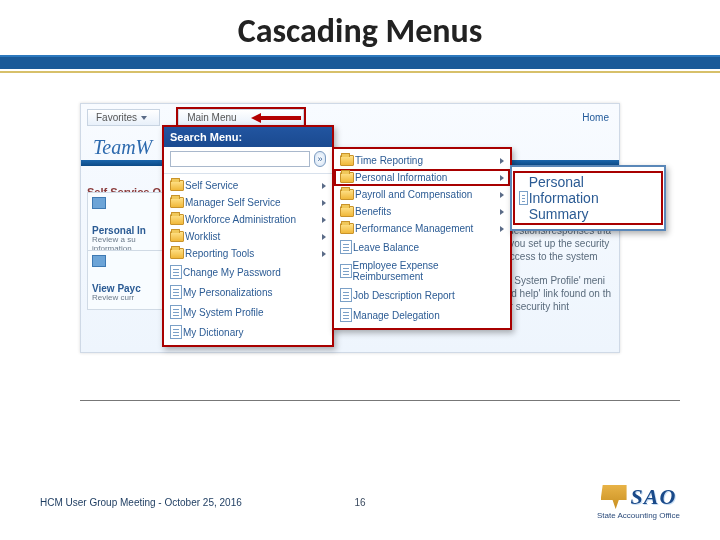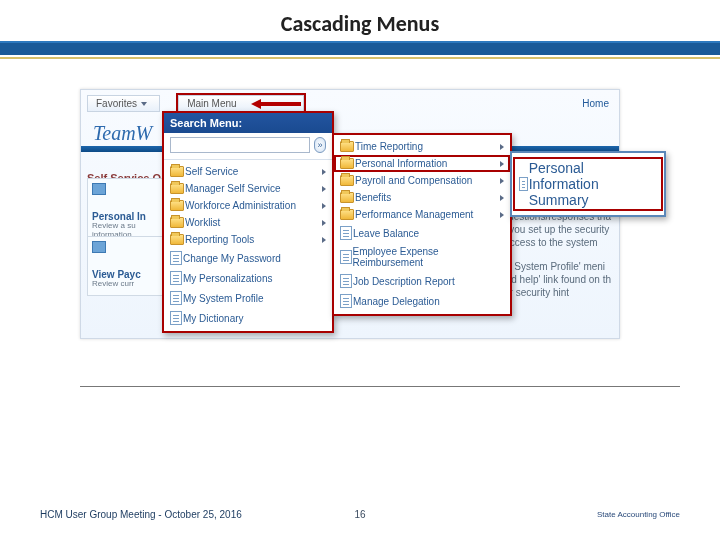--- a/index.html
+++ b/index.html
@@ -7,21 +7,21 @@
     margin: 0;
     width: 720px;
     height: 540px;
     font-family: Arial, Helvetica, sans-serif;
     background: #fff;
     position: relative;
     overflow: hidden;
   }
   .slide-title {
     font-family: Calibri, Arial, sans-serif;
-    font-size: 22px;
+    font-size: 34px;
     font-weight: bold;
     color: #222;
     text-align: center;
     padding: 10px 0 4px 0;
   }
   .title-bar {
     height: 14px;
     background: #1a5a98;
     border-top: 2px solid #2d79be;
     margin-bottom: 2px;
@@ -401,15 +401,19 @@
     </div>
   </div>
 
   <div class="hr-sep"></div>
 </div>
 
 <div class="footer">
   <div class="ftxt">HCM User Group Meeting - October 25, 2016</div>
   <div class="fpage">16</div>
   <div class="flogo">
+    <div class="sao-row">
+      <div class="map"></div>
+      <div class="sao">SAO</div>
+    </div>
     <div class="sub">State Accounting Office</div>
   </div>
 </div>
 
 </body></html>

